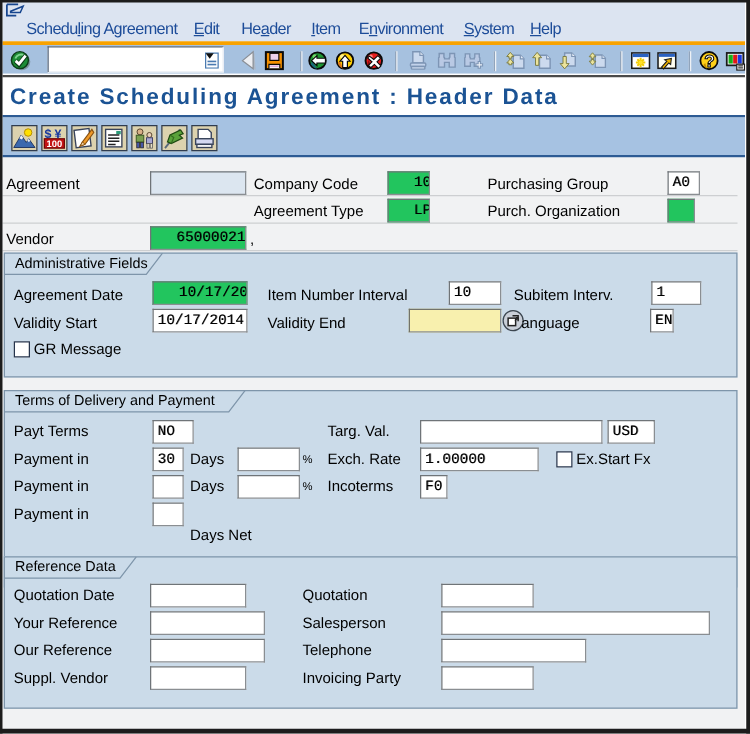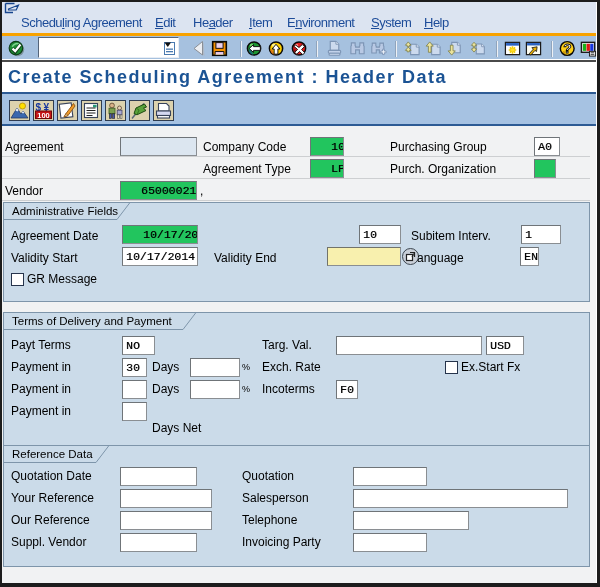--- a/index.html
+++ b/index.html
@@ -274,20 +274,21 @@
   <span class="lbl" style="left:200px; top:184px;">,</span>
 
   <div class="abs group" style="left:3px; top:202px; width:587px; height:100px;">
     <svg class="gtab" width="132" height="19" viewBox="0 0 132 19">
       <path d="M0.5 17.5 H114 L127 0.5" stroke="#7e95aa" stroke-width="1" fill="none"></path>
     </svg>
     <span class="gtablabel">Administrative Fields</span>
   </div>
   <span class="lbl" style="left:11px; top:229px;">Agreement Date</span>
   <div class="fld disp" style="left:122px; top:225px; width:76px;">10/17/2014</div>
+  <span class="lbl" style="left:214px; top:229px;">Item Number Interval</span>
   <div class="fld" style="left:359px; top:225px; width:42px;">10</div>
   <span class="lbl" style="left:411px; top:229px;">Subitem Interv.</span>
   <div class="fld" style="left:521px; top:225px; width:40px;">1</div>
   <span class="lbl" style="left:11px; top:251px;">Validity Start</span>
   <div class="fld" style="left:122px; top:247px; width:76px;">10/17/2014</div>
   <span class="lbl" style="left:214px; top:251px;">Validity End</span>
   <div class="fld" style="left:327px; top:247px; width:74px; background:#f8f0ae; border-color:#72736a #8a8e92 #8a8e92 #72736a;"></div>
   <div class="abs" style="left:402px; top:248px; width:17px; height:17px; border-radius:50%; background:#c9cfd8; border:1px solid #3c4650;">
     <svg width="15" height="15" viewBox="0 0 15 15">
         <rect x="3.5" y="5.5" width="6" height="6" fill="#fff" stroke="#222" stroke-width="1.2"></rect>
@@ -310,20 +311,21 @@
   <div class="fld" style="left:122px; top:336px; width:33px;">NO</div>
   <span class="lbl" style="left:262px; top:338px;">Targ. Val.</span>
   <div class="fld" style="left:336px; top:336px; width:146px;"></div>
   <div class="fld" style="left:486px; top:336px; width:38px;">USD</div>
   <span class="lbl" style="left:11px; top:360px;">Payment in</span>
   <div class="fld" style="left:122px; top:358px; width:25px;">30</div>
   <span class="lbl" style="left:152px; top:360px;">Days</span>
   <div class="fld" style="left:190px; top:358px; width:50px;"></div>
   <span class="lbl" style="left:242px; top:362px; font-size:9px;">%</span>
   <span class="lbl" style="left:262px; top:360px;">Exch. Rate</span>
+  <div class="fld" style="left:336px; top:358px; width:95px;">1.00000</div>
   <div class="cb" style="left:445px; top:361px;"></div>
   <span class="lbl" style="left:461px; top:360px;">Ex.Start Fx</span>
   <span class="lbl" style="left:11px; top:382px;">Payment in</span>
   <div class="fld" style="left:122px; top:380px; width:25px;"></div>
   <span class="lbl" style="left:152px; top:382px;">Days</span>
   <div class="fld" style="left:190px; top:380px; width:50px;"></div>
   <span class="lbl" style="left:242px; top:384px; font-size:9px;">%</span>
   <span class="lbl" style="left:262px; top:382px;">Incoterms</span>
   <div class="fld" style="left:336px; top:380px; width:22px;">F0</div>
   <span class="lbl" style="left:11px; top:404px;">Payment in</span>

